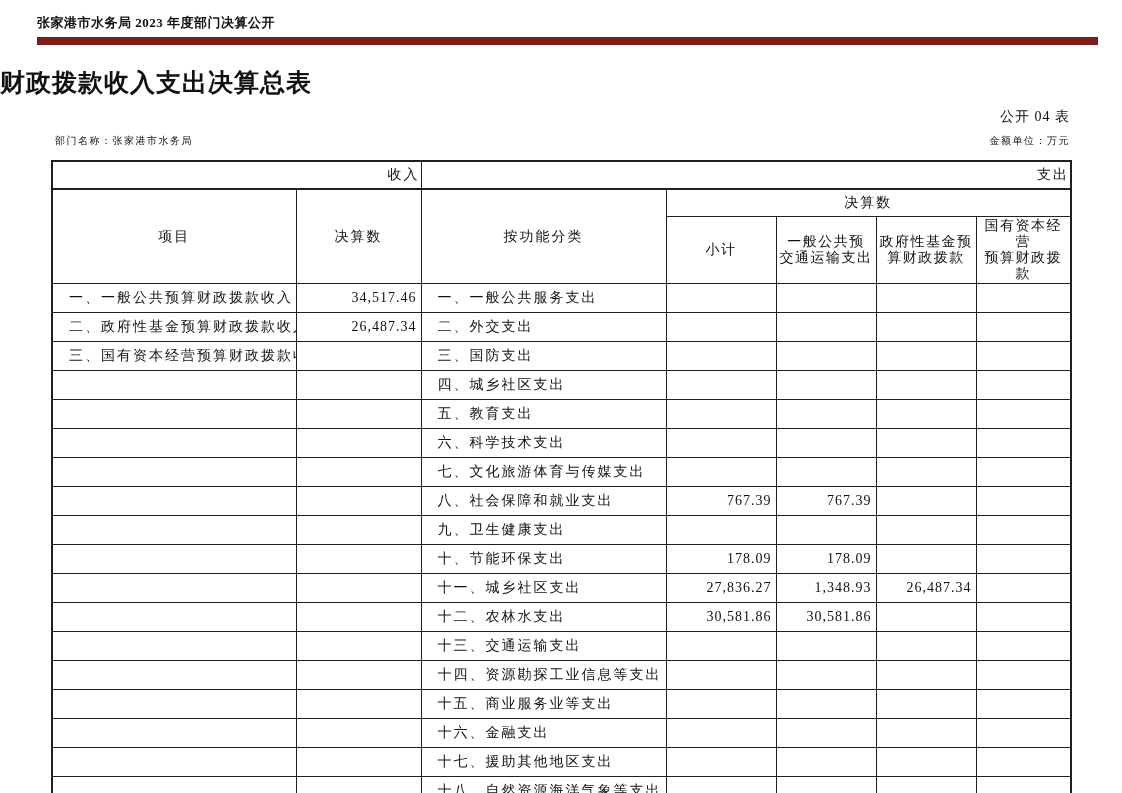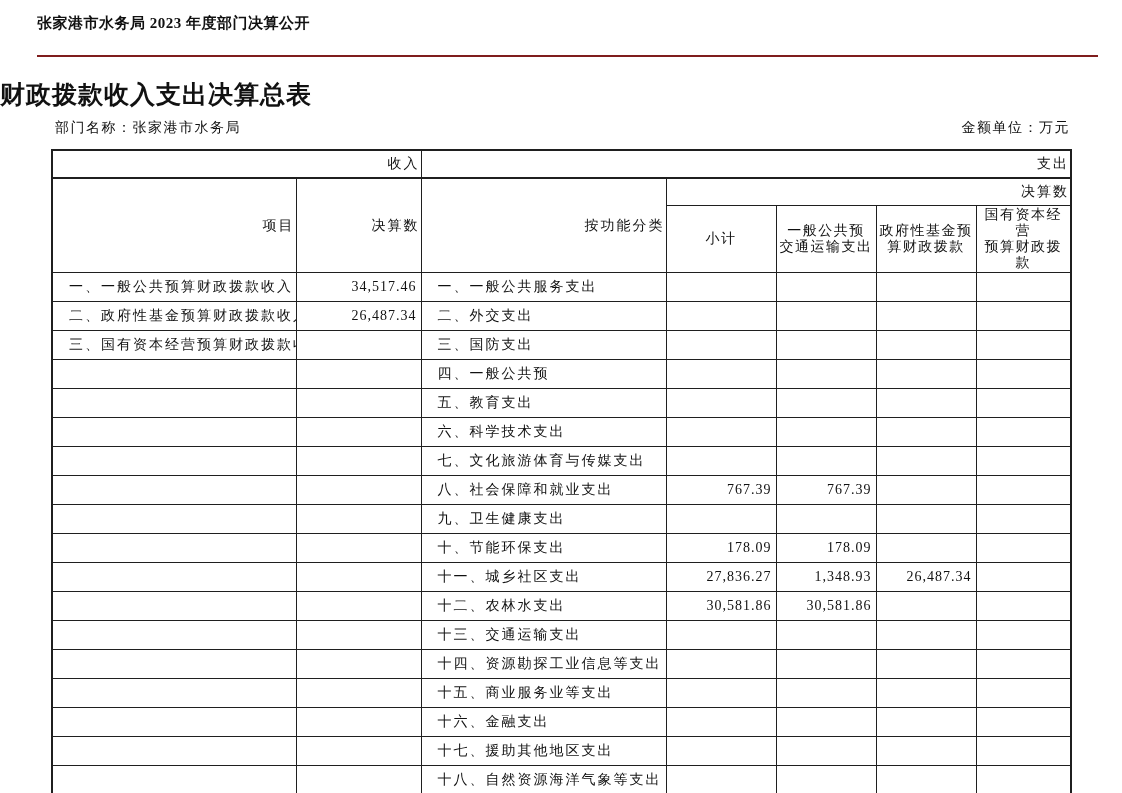--- a/index.html
+++ b/index.html
@@ -11,63 +11,63 @@
   }
   .page {
     position: relative;
     width: 1122px;
     height: 793px;
     background: #ffffff;
     overflow: hidden;
   }
   .top-note {
     margin: 14px 24px 0 37px;
-    padding-bottom: 22px;
-    border-bottom: 2px solid #7f1d1d;
-    font-size: 15px;
+    padding-bottom: 5px;
+    border-bottom: 8px solid #7f1d1d;
+    font-size: 13px;
     font-weight: 600;
     letter-spacing: 0.5px;
   }
   .title {
     margin: 21px 0 0 0;
     font-size: 25px;
     font-weight: bold;
     letter-spacing: 1px;
   }
   .table-no {
     margin: 9px 52px 0 0;
     text-align: right;
     font-size: 14px;
     letter-spacing: 1px;
   }
   .meta-row {
     display: flex;
     justify-content: space-between;
     margin: 8px 52px 0 55px;
-    font-size: 14px;
+    font-size: 10px;
     letter-spacing: 1.5px;
   }
   table.budget {
     margin: 12px 0 0 51px;
     width: 1019px;
     table-layout: fixed;
     border-collapse: collapse;
     border: 2px solid #1f1f1f;
   }
   table.budget th, table.budget td {
     border: solid #1f1f1f;
     border-width: 1.5px 1px;
     font-weight: normal;
     font-size: 14px;
     overflow: hidden;
     white-space: nowrap;
   }
   tr.row-a th { height: 24px; letter-spacing: 2px; text-align: right; }
   tr.row-a th { border-bottom-width: 2px; }
-  tr.row-b th { height: 24px; letter-spacing: 2px; text-align: right; }
+  tr.row-b th { height: 24px; letter-spacing: 2px; text-align: center; }
   tr.row-c th { height: 42px; letter-spacing: 1.5px; text-align: center; }
   tr.row-c th.wrap { white-space: pre-line; line-height: 16px; }
   tbody td { height: 26px; }
   td.cell-item {
     text-align: left;
     padding-left: 16px;
     letter-spacing: 2px;
   }
   td.cell-num {
     text-align: right;
@@ -77,20 +77,21 @@
 </style>
 </head>
 <body>
 
 <div class="page">
 
   <div class="top-note">张家港市水务局 2023 年度部门决算公开</div>
 
   <h1 class="title">财政拨款收入支出决算总表</h1>
 
+  <div class="table-no">公开 04 表</div>
 
   <div class="meta-row">
     <span>部门名称：张家港市水务局</span>
     <span>金额单位：万元</span>
   </div>
 
   <table class="budget">
     <colgroup>
       <col style="width:244px">
       <col style="width:125px">
@@ -145,21 +146,21 @@
     <td class="cell-num"></td>
     <td class="cell-item">三、国防支出</td>
     <td class="cell-num"></td>
     <td class="cell-num"></td>
     <td class="cell-num"></td>
     <td class="cell-num"></td>
   </tr>
         <tr>
     <td class="cell-item"></td>
     <td class="cell-num"></td>
-    <td class="cell-item">四、一般公共预</td>
+    <td class="cell-item">四、城乡社区支出</td>
     <td class="cell-num"></td>
     <td class="cell-num"></td>
     <td class="cell-num"></td>
     <td class="cell-num"></td>
   </tr>
         <tr>
     <td class="cell-item"></td>
     <td class="cell-num"></td>
     <td class="cell-item">五、教育支出</td>
     <td class="cell-num"></td>

